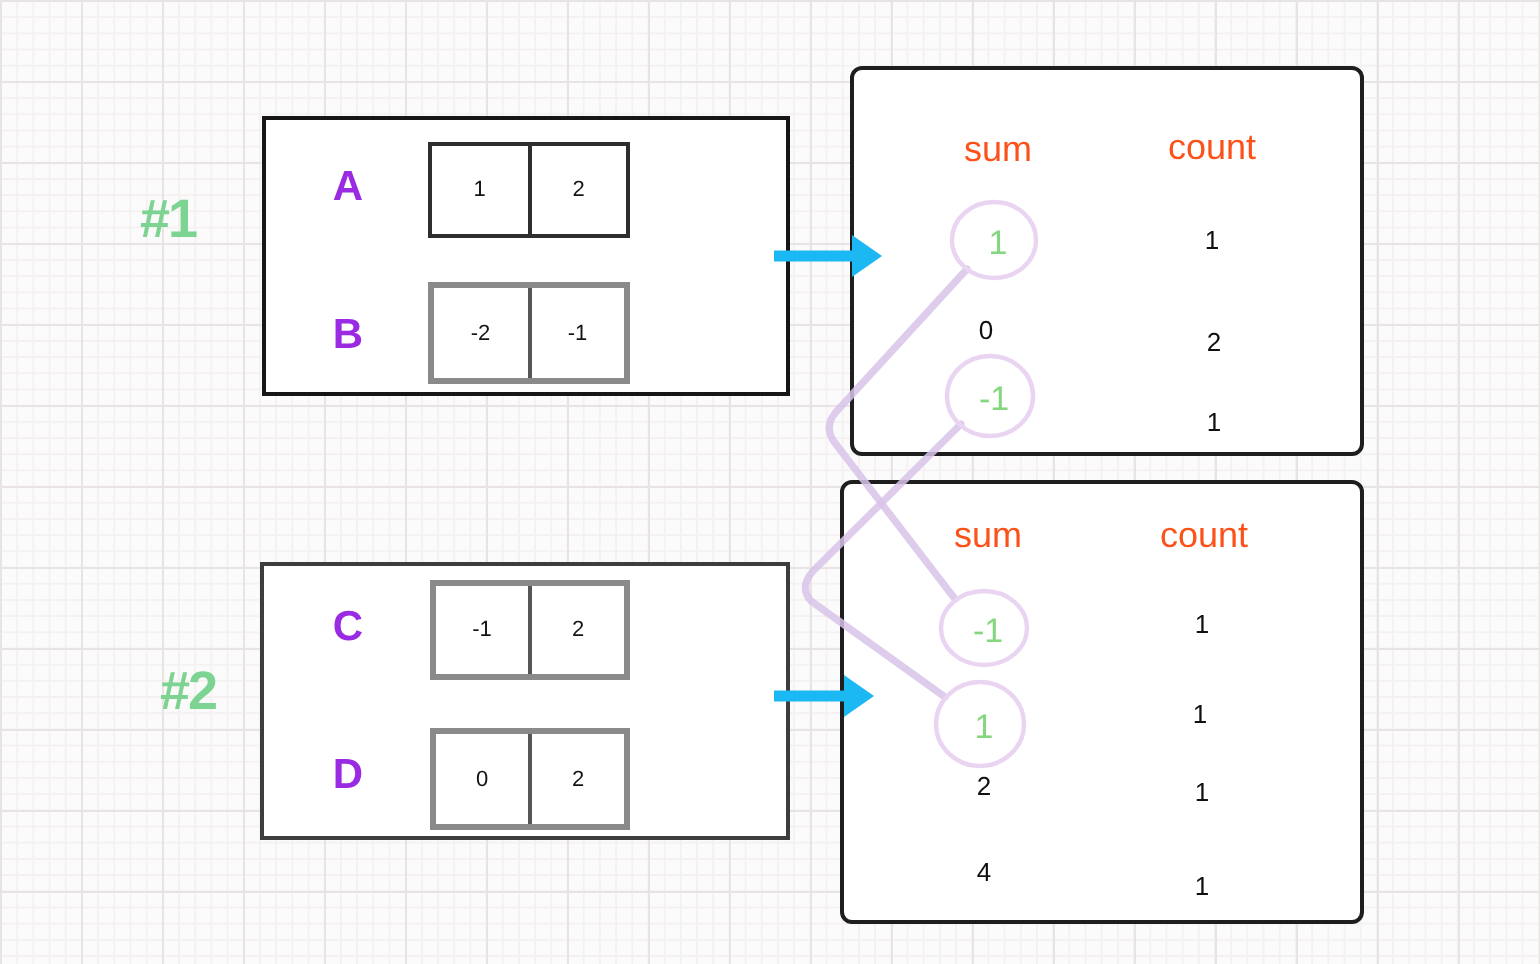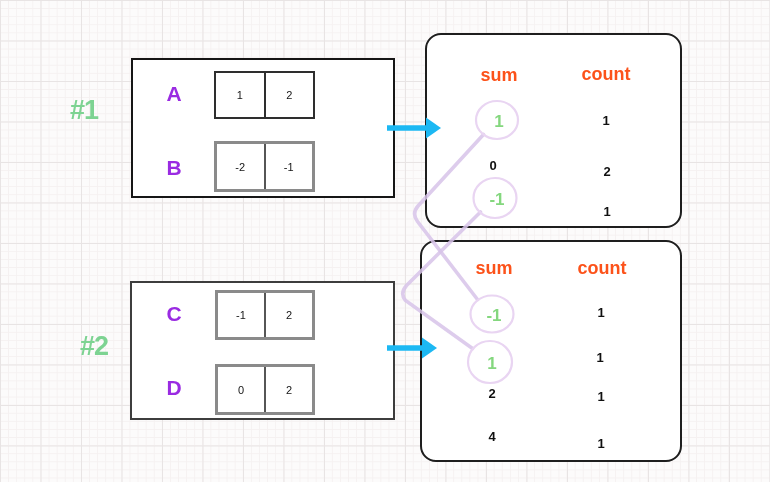--- a/index.html
+++ b/index.html
@@ -20,21 +20,21 @@
   .obox{position:absolute;background:#fff;border:2px solid var(--box-border);box-sizing:border-box;}
   #box2{border-color:#3d3d3d;border-width:2.5px;}
   .letter{position:absolute;font-size:21px;font-weight:600;color:var(--purple);}
   .cellrow{position:absolute;display:flex;background:#fff;box-sizing:border-box;}
   .cellrow.dark{border:2.5px solid var(--cell-dark);}
   .cellrow.gray{border:3px solid var(--cell-gray);}
   .cell{flex:1;display:flex;align-items:center;justify-content:center;
         font-size:11px;color:#141414;}
   .cellrow.dark .cell + .cell{border-left:2.5px solid var(--cell-dark);}
   .cellrow.gray .cell + .cell{border-left:2.5px solid #565656;}
-  .rtable{position:absolute;background:#fff;border:2px solid #1e1e1e;border-radius:16px;box-sizing:border-box;font-weight:bold;}
+  .rtable{position:absolute;background:#fff;border:2px solid #1e1e1e;border-radius:6px;box-sizing:border-box;}
   .hdr{position:absolute;font-size:18px;color:var(--orange);}
   .sumval{position:absolute;font-size:13px;color:#101010;}
   .sumval.green{font-size:17px;color:var(--green-sum);}
   .cntval{position:absolute;font-size:13px;color:#101010;}
   #overlay{position:absolute;left:0;top:0;pointer-events:none;}
   .connector{fill:none;stroke:var(--connector);stroke-width:3.6;stroke-linecap:round;opacity:0.85;}
   .hl-circle{fill:none;stroke:var(--circle);stroke-width:2.2;}
   .arrow-shaft{stroke:var(--cyan);stroke-width:5.5;}
   .arrow-head{fill:var(--cyan);}
 </style>

